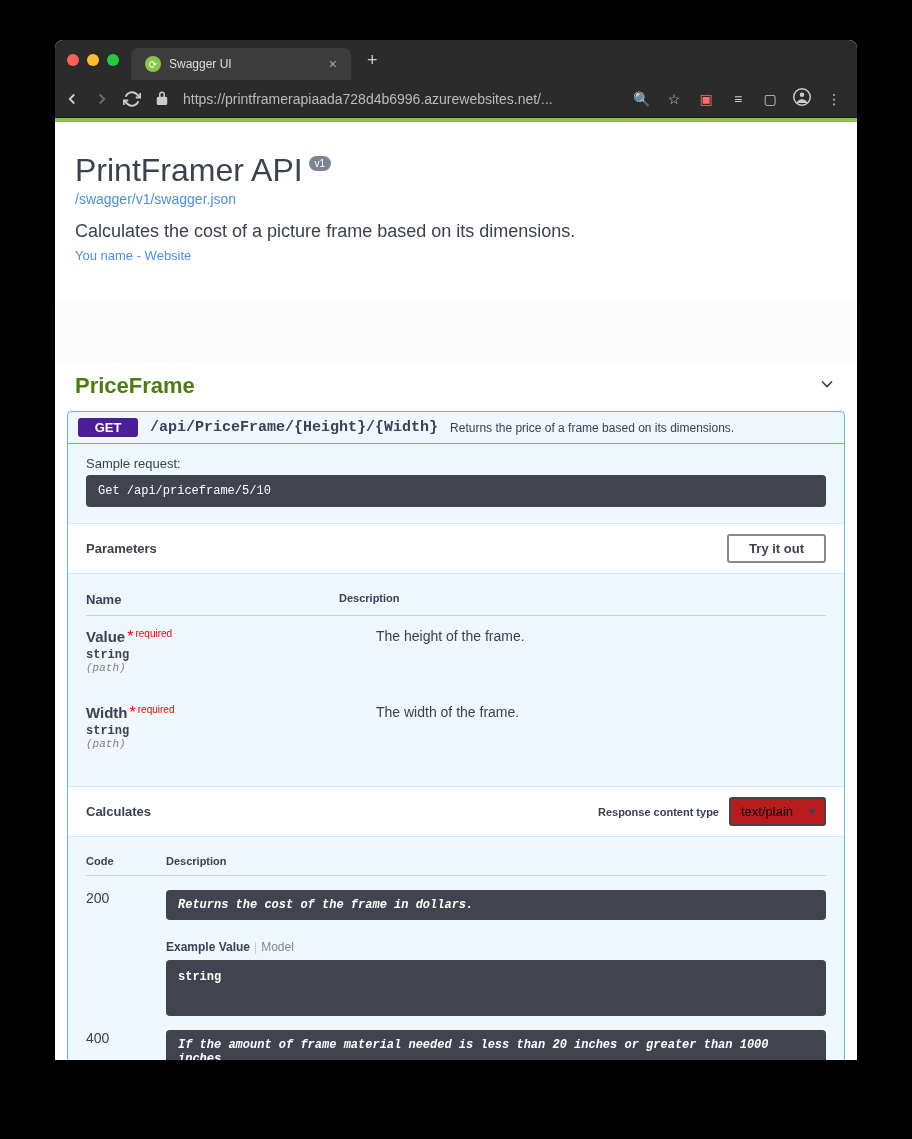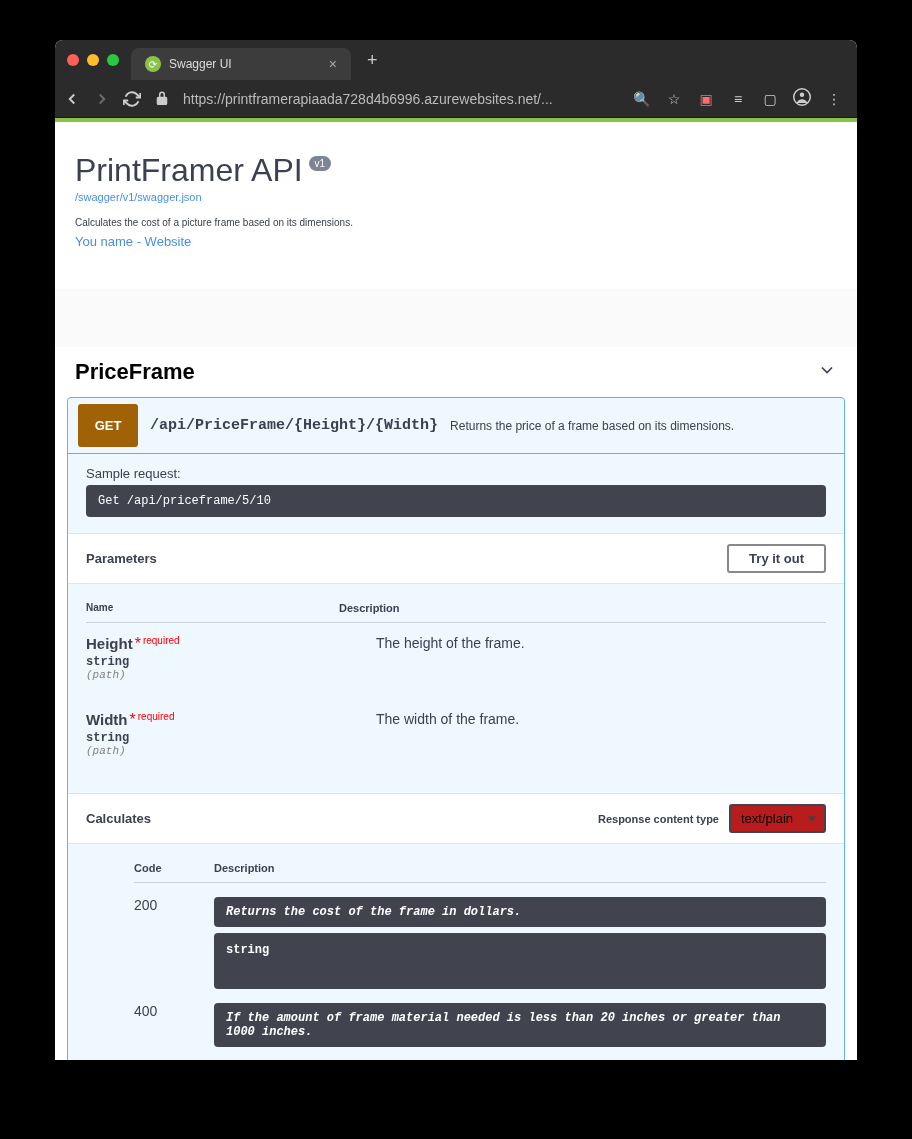--- a/index.html
+++ b/index.html
@@ -95,56 +95,56 @@
   background: #7d8492;
   color: #fff;
   font-size: 10px;
   padding: 2px 6px;
   border-radius: 10px;
   margin-left: 6px;
   margin-top: 4px;
 }
 .swagger-link {
   color: #4990e2;
-  font-size: 11px;
+  font-size: 14px;
   display: block;
   margin-top: 2px;
   text-decoration: none;
 }
-.description { color: #3b4151; font-size: 10px; margin-top: 14px; }
+.description { color: #3b4151; font-size: 18px; margin-top: 14px; }
 .tos-link, .contact-link { color: #4990e2; font-size: 13px; text-decoration: none; display: block; margin-top: 6px; }
 .section-gap { height: 58px; background: #fafafa; }
 .tag-header {
   display: flex;
   align-items: center;
   justify-content: space-between;
   padding: 12px 20px;
   cursor: pointer;
 }
-.tag-name { font-size: 22px; font-weight: 700; color: #000000; }
+.tag-name { font-size: 22px; font-weight: 700; color: #4d7c0f; }
 .chevron { color: #3b4151; }
 .opblock {
   margin: 0 12px 10px 12px;
   border: 1px solid #61affe;
   border-radius: 4px;
   background: rgba(97,175,254,0.1);
 }
 .opblock-summary {
   display: flex;
   align-items: center;
   padding: 6px 10px;
   gap: 12px;
   cursor: pointer;
 }
 .method-badge {
-  background: #a16207;
+  background: #4c1d95;
   color: #fff;
   font-size: 13px;
   font-weight: 700;
-  padding: 14px 16px;
+  padding: 2px 16px;
   border-radius: 3px;
   min-width: 60px;
   text-align: center;
 }
 .op-path {
   font-family: "Courier New", monospace;
   font-size: 15px;
   font-weight: 700;
   color: #3b4151;
 }
@@ -177,21 +177,21 @@
   border: 2px solid #888;
   padding: 5px 20px;
   font-size: 13px;
   font-weight: 700;
   color: #3b4151;
   border-radius: 3px;
   cursor: pointer;
 }
 .params-table { padding: 18px; }
 .params-table-head { display: flex; border-bottom: 1px solid rgba(59,65,81,0.2); padding-bottom: 8px; }
-.col-name { width: 253px; font-size: 10px; font-weight: 700; color: #3b4151; }
+.col-name { width: 253px; font-size: 13px; font-weight: 700; color: #3b4151; }
 .col-desc { flex: 1; font-size: 11px; font-weight: 700; color: #3b4151; }
 .param-row { display: flex; padding: 12px 0 18px 0; }
 .param-name-cell { width: 290px; }
 .param-name {
   font-size: 15px;
   font-weight: 700;
   color: #3b4151;
 }
 .required-star { color: #ff0000; margin-left: 2px; }
 .required-label { color: #ff0000; font-size: 10px; margin-left: 2px; vertical-align: top; }
@@ -236,21 +236,21 @@
   content: '';
   position: absolute;
   right: 10px;
   top: 50%;
   transform: translateY(-50%);
   border-left: 4px solid transparent;
   border-right: 4px solid transparent;
   border-top: 5px solid #3b4151;
   pointer-events: none;
 }
-.responses-table { padding: 18px; margin-left: 48px; }
+.responses-table { padding: 18px; }
 .resp-head { display: flex; border-bottom: 1px solid rgba(59,65,81,0.2); padding-bottom: 8px; }
 .col-code { width: 80px; font-size: 11px; font-weight: 700; color: #3b4151; }
 .resp-row { display: flex; padding-top: 14px; }
 .resp-code { width: 80px; font-size: 14px; color: #3b4151; }
 .resp-body { flex: 1; }
 .resp-desc-box {
   background: #41444e;
   color: #fff;
   font-family: "Courier New", monospace;
   font-size: 12px;
@@ -377,21 +377,21 @@
 
         <div class="params-table">
           <div class="params-table-head">
             <div class="col-name">Name</div>
             <div class="col-desc">Description</div>
           </div>
 
           <div class="param-row">
             <div class="param-name-cell">
               <div>
-                <span class="param-name">Height</span><span class="required-star">*</span><span class="required-label">required</span>
+                <span class="param-name">Value</span><span class="required-star">*</span><span class="required-label">required</span>
               </div>
               <div class="param-type">string</div>
               <div class="param-in">(path)</div>
             </div>
             <div class="param-desc">The height of the frame.</div>
           </div>
 
           <div class="param-row">
             <div class="param-name-cell">
               <div>
@@ -419,20 +419,23 @@
         <div class="responses-table">
           <div class="resp-head">
             <div class="col-code">Code</div>
             <div class="col-desc">Description</div>
           </div>
 
           <div class="resp-row">
             <div class="resp-code">200</div>
             <div class="resp-body">
               <div class="resp-desc-box">Returns the cost of the frame in dollars.</div>
+              <div class="example-tabs">
+                <span class="example-tab-active">Example Value</span><span class="example-tab-sep">|</span><span class="example-tab">Model</span>
+              </div>
               <div class="example-box">string</div>
             </div>
           </div>
 
           <div class="resp-row">
             <div class="resp-code">400</div>
             <div class="resp-body">
               <div class="resp-desc-box">If the amount of frame material needed is less than 20 inches or greater than 1000 inches.</div>
             </div>
           </div>

